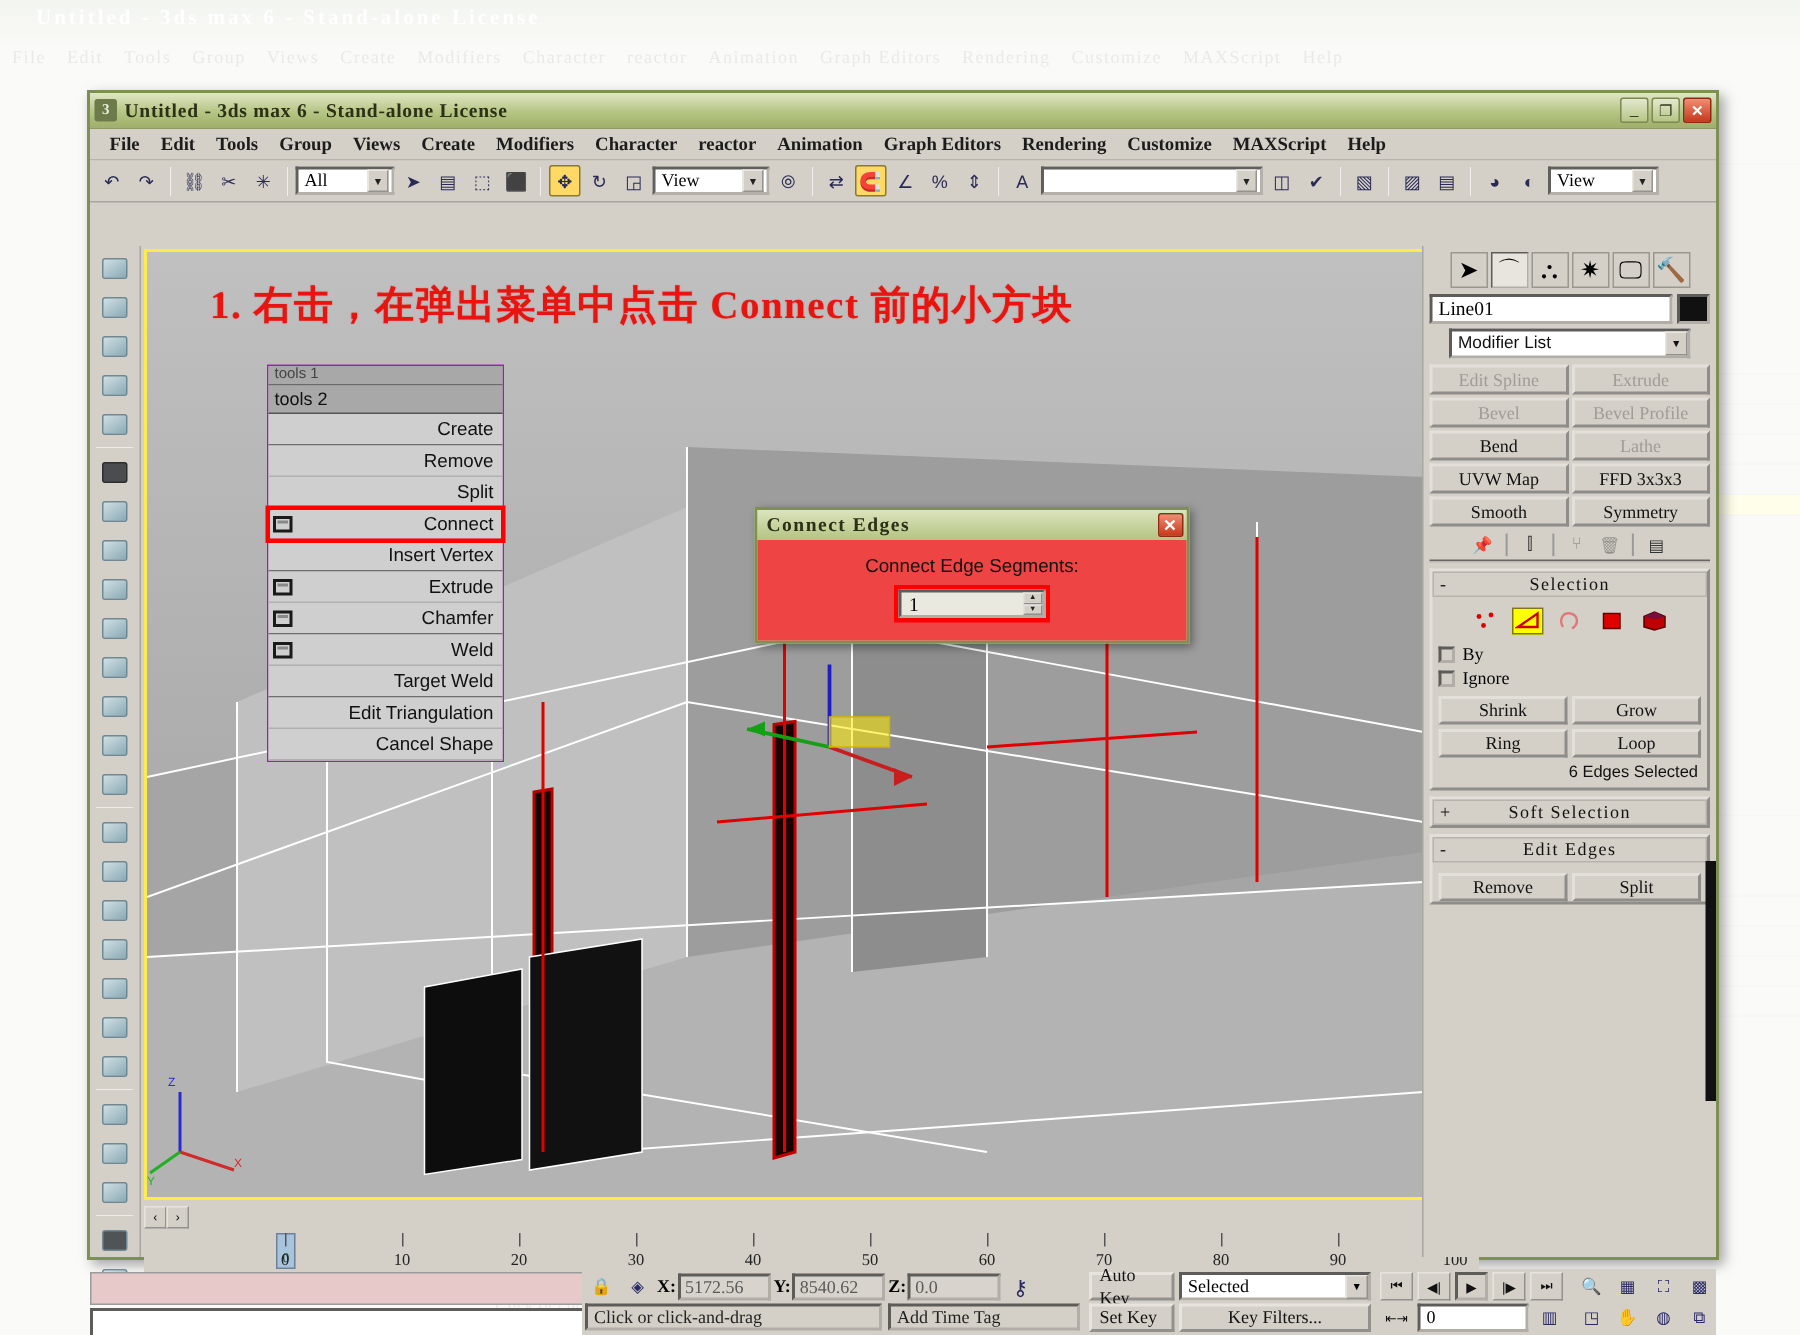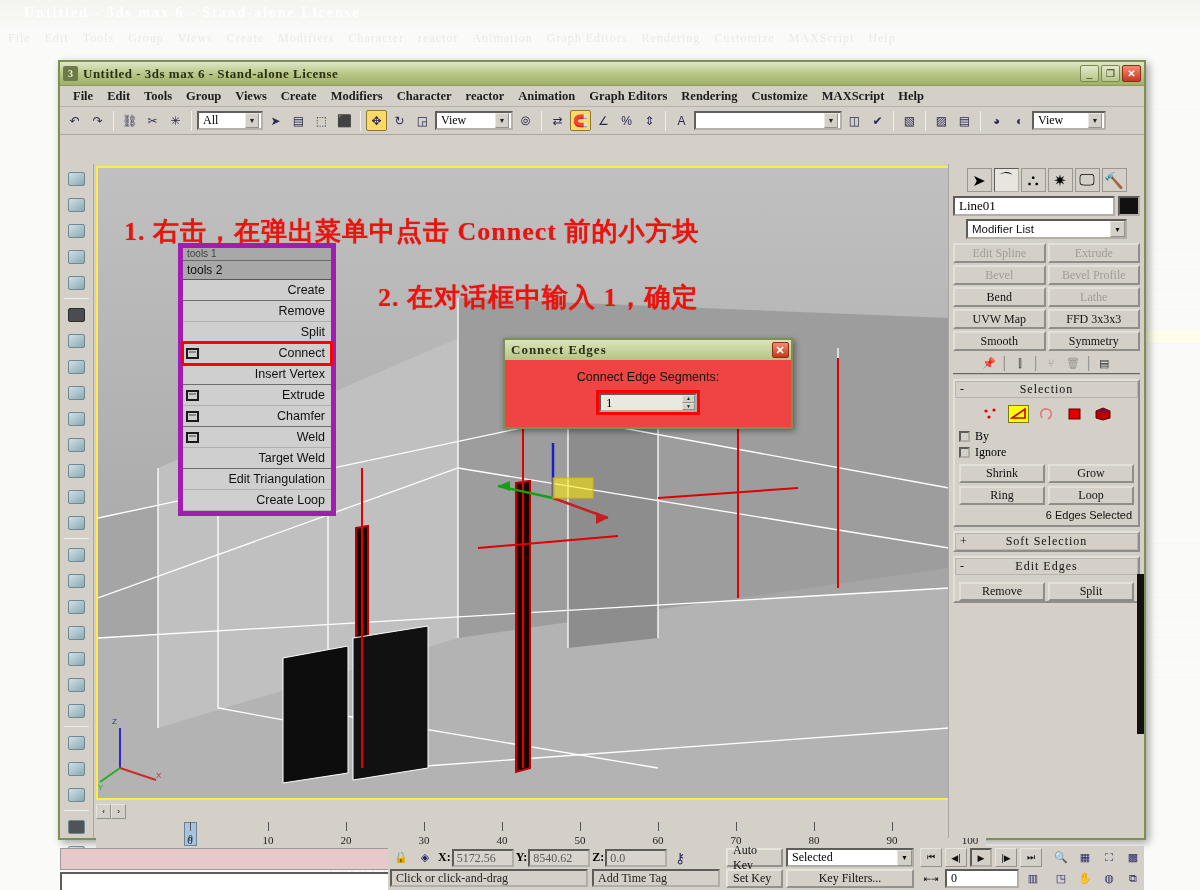--- a/index.html
+++ b/index.html
@@ -104,27 +104,27 @@
     position:absolute; left:36px; top:104px; width:855px; height:634px;
     border:2px solid #ffec4a; overflow:hidden; background:#b9b9b9;
   }
   .vp-sky { position:absolute; inset:0;
             background:linear-gradient(#c0c0c0,#ababab 60%,#9c9c9c); }
   .annot {
     position:absolute; color:#e8140f; font-family:"Liberation Serif", serif;
     font-size:26px; font-weight:bold; letter-spacing:1px; white-space:nowrap;
     text-shadow:0 0 1px rgba(232,20,15,.4);
   }
-  #annot1 { left:26px; top:18px;margin-top:28px; }
+  #annot1 { left:42px; top:18px; }
   #annot2 { left:280px; top:112px; }
 
   
   .ctxmenu {
     position:absolute; left:80px; top:75px; width:158px;
-    border:5px solid #a21caf; background:#cfcfcf;
+    border:1px solid #a21caf; background:#cfcfcf;
     font-family:"Liberation Sans", sans-serif; font-size:12.5px; color:#111;
   }
   .ctx-hdr-top {
     background:#a8a8a8; border-bottom:1px solid #6a6a6a; height:13px;
     padding-left:4px; font-size:10px; color:#444; overflow:hidden;
   }
   .ctx-hdr {
     background:#a8a8a8; border-bottom:1px solid #555; padding:2px 4px; font-size:12px;
   }
   .ctxitem {
@@ -595,21 +595,20 @@
         <line x1="22" y1="600" x2="22" y2="560" stroke="#2a2ad0" stroke-width="2"></line>
         <line x1="22" y1="600" x2="58" y2="612" stroke="#d02a2a" stroke-width="2"></line>
         <line x1="22" y1="600" x2="2" y2="614" stroke="#22b022" stroke-width="2"></line>
         <text x="14" y="556" font-size="8" fill="#2a2ad0" font-family="Liberation Sans">Z</text>
         <text x="58" y="610" font-size="8" fill="#d02a2a" font-family="Liberation Sans">X</text>
         <text x="0" y="622" font-size="8" fill="#22b022" font-family="Liberation Sans">Y</text>
       </g>
     </svg>
 
     <div class="annot" id="annot1">1. 右击，在弹出菜单中点击 Connect 前的小方块</div>
-    <div class="annot" id="annot2">2. 在对话框中输入 1，确定</div>
 
     <div class="ctxmenu">
       <div class="ctx-hdr-top">tools 1</div>
       <div class="ctx-hdr">tools 2</div>
 
       <div class="ctxitem grp">
         <span class="nobox"></span>
         <span class="lbl">Create</span>
       </div>
       <div class="ctxitem">
@@ -643,21 +642,21 @@
       <div class="ctxitem grp">
         <span class="nobox"></span>
         <span class="lbl">Target Weld</span>
       </div>
       <div class="ctxitem">
         <span class="nobox"></span>
         <span class="lbl">Edit Triangulation</span>
       </div>
       <div class="ctxitem">
         <span class="nobox"></span>
-        <span class="lbl">Create Loop</span>
+        <span class="lbl">Cancel Shape</span>
       </div>
     </div>
 
     <div class="dialog">
       <div class="dlg-title">
         <span>Connect Edges</span>
         <span class="dlg-close">✕</span>
       </div>
       <div class="dlg-body">
         <div class="dlg-label">Connect Edge Segments:</div>

